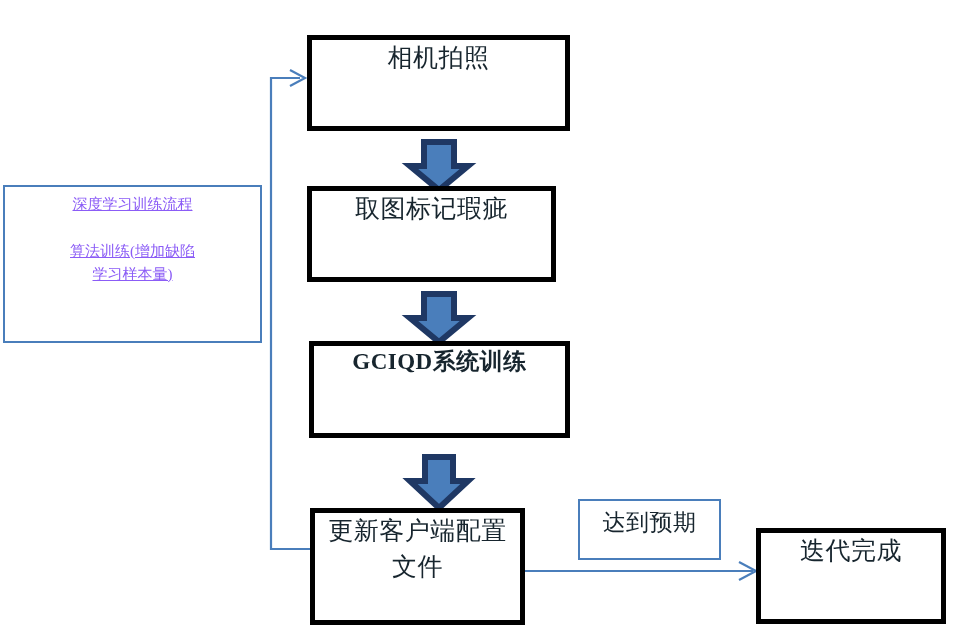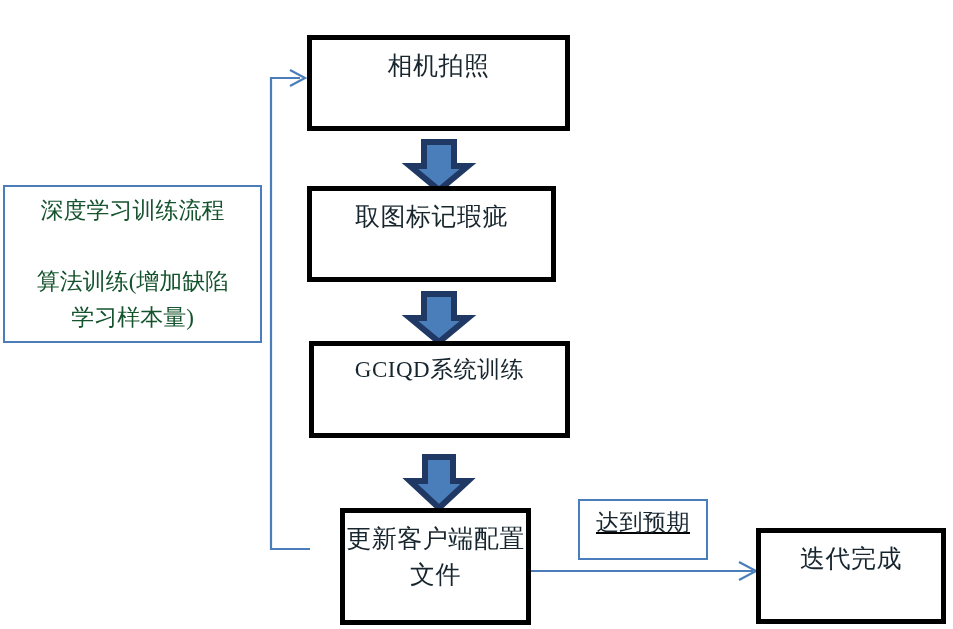--- a/index.html
+++ b/index.html
@@ -20,44 +20,44 @@
   .node {
     position: absolute;
     box-sizing: border-box;
     background: #ffffff;
     display: flex;
     justify-content: center;
   }
   
   .node.thick {
     border: 5px solid #000000;
-    padding-top: 8px;
   }
   
   .node.thin-blue {
     border: 2px solid #4a7ebb;
     padding-top: 6px;
   }
   .node-label {
     font-size: 25px;
     line-height: 1.42;
     color: #17252e;
     text-align: center;
     white-space: pre-line;
     letter-spacing: 0.5px;
   }
   .node-label.sm {
     font-size: 23px;
   }
   .note-label {
-    font-size: 23px;
+    font-size: 15px;
     line-height: 1.55;
-    color: #14532d;
+    color: #8b5cf6;
     text-align: center;
     white-space: pre-line;
+    text-decoration: underline;
   }
   .svg-layer {
     position: absolute;
     left: 0;
     top: 0;
     width: 953px;
     height: 629px;
     pointer-events: none;
   }
 </style>
@@ -89,30 +89,30 @@
   </div>
 
   <div class="node thick" style="left:307px; top:35px; width:263px; height:96px;">
     <div class="node-label">相机拍照</div>
   </div>
 
   <div class="node thick" style="left:307px; top:186px; width:249px; height:96px;">
     <div class="node-label">取图标记瑕疵</div>
   </div>
 
-  <div class="node thick" style="left:309px; top:341px; width:261px; height:97px;">
+  <div class="node thick" style="left:309px; top:341px; width:261px; height:97px;font-weight:bold;">
     <div class="node-label sm">GCIQD系统训练</div>
   </div>
 
-  <div class="node thick" style="left:310px; top:508px; width:191px; height:117px;margin-left:30px;">
+  <div class="node thick" style="left:310px; top:508px; width:215px; height:117px;">
     <div class="node-label">更新客户端配置
 文件</div>
   </div>
 
-  <div class="node thin-blue" style="left:578px; top:499px; width:130px; height:61px;text-decoration:underline;">
+  <div class="node thin-blue" style="left:578px; top:499px; width:143px; height:61px;">
     <div class="node-label sm">达到预期</div>
   </div>
 
   <div class="node thick" style="left:756px; top:528px; width:190px; height:96px;">
     <div class="node-label">迭代完成</div>
   </div>
 
 </div>
 
 </body></html>

